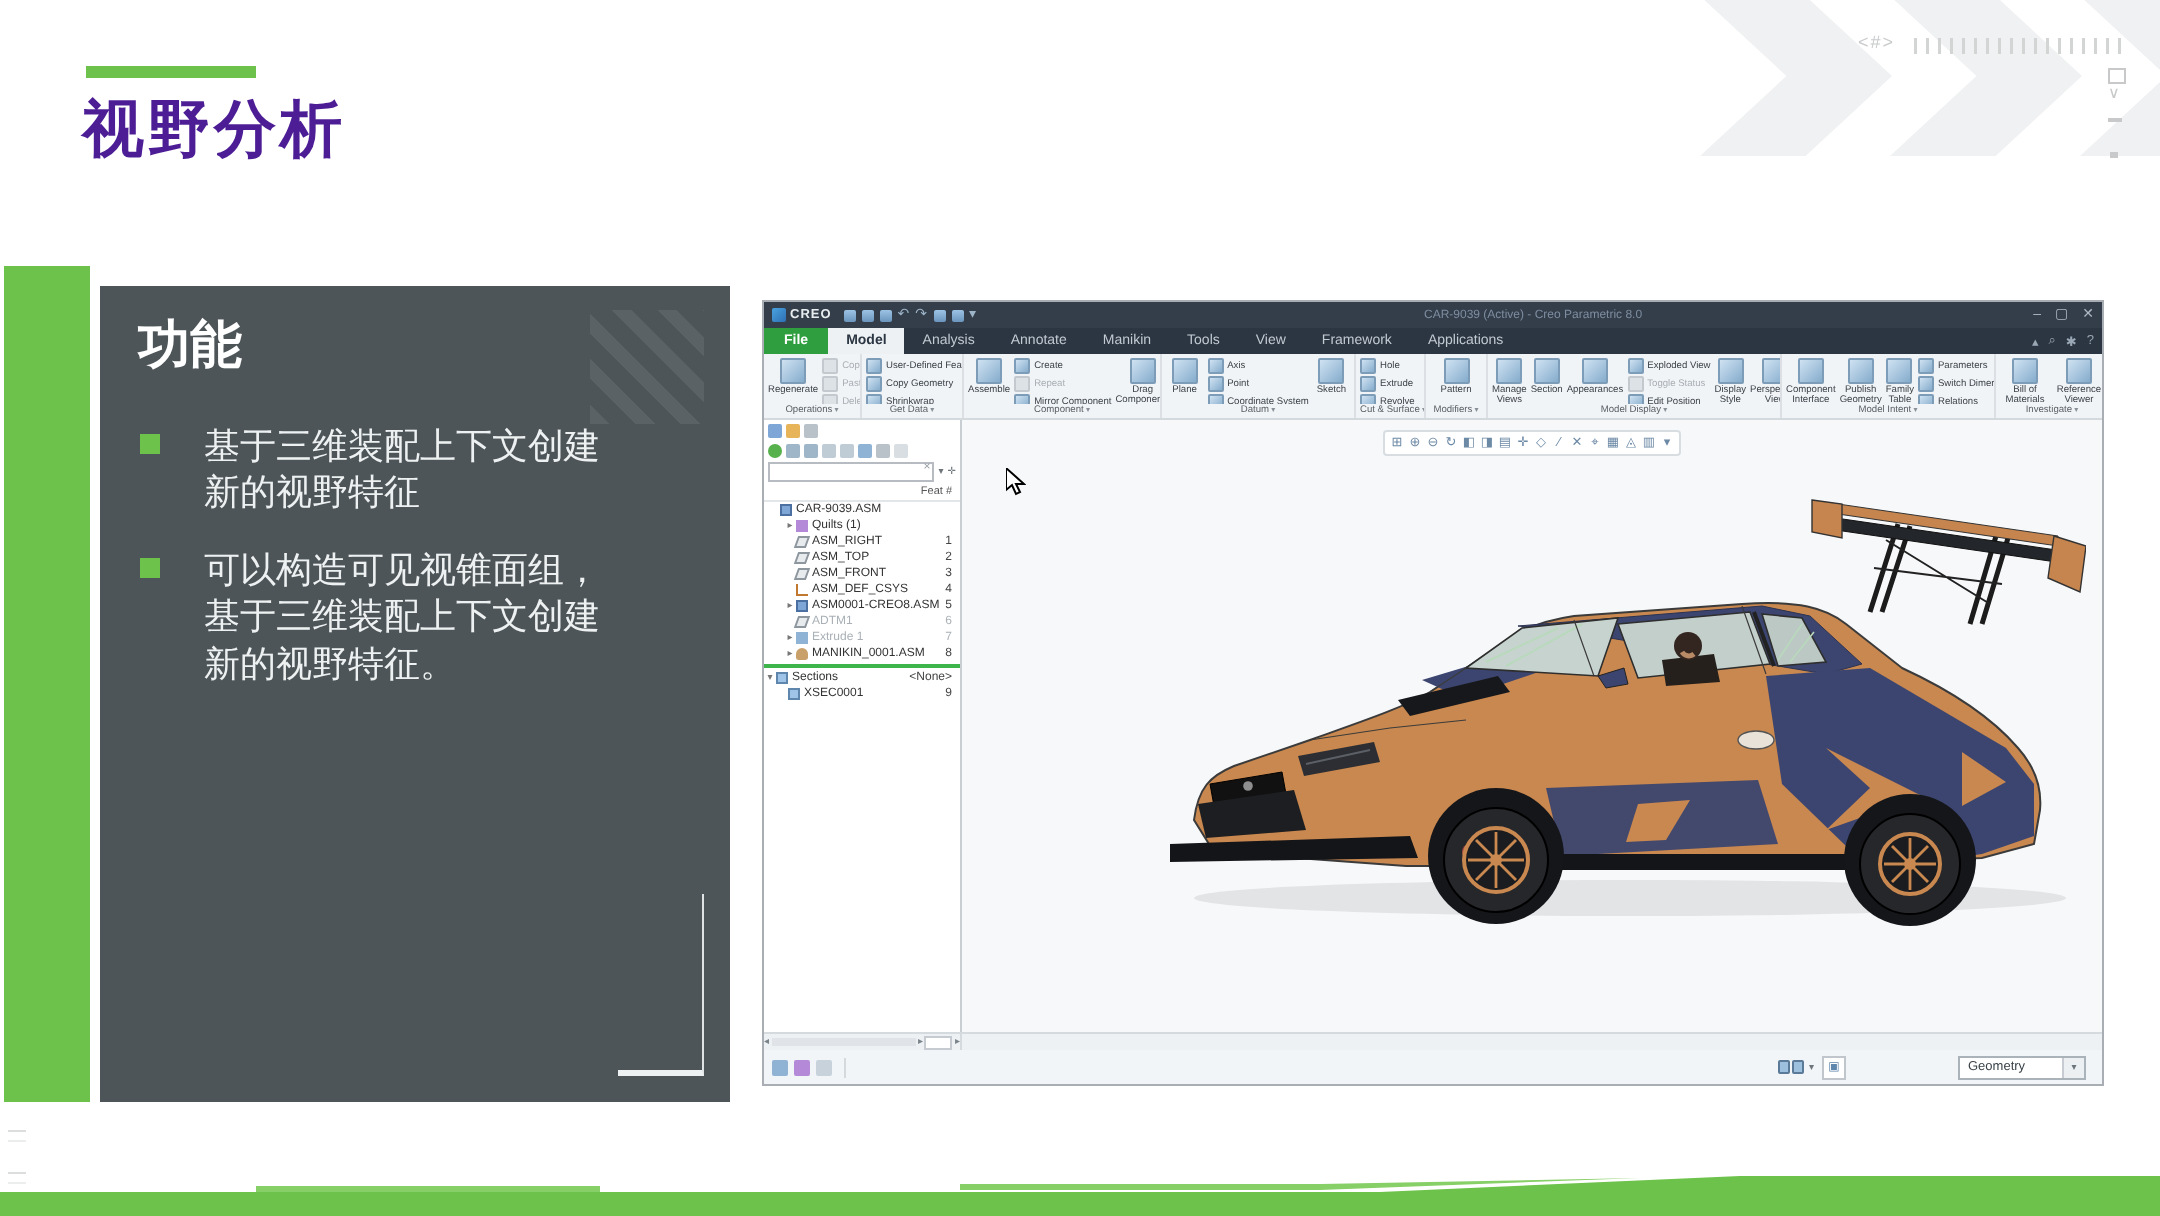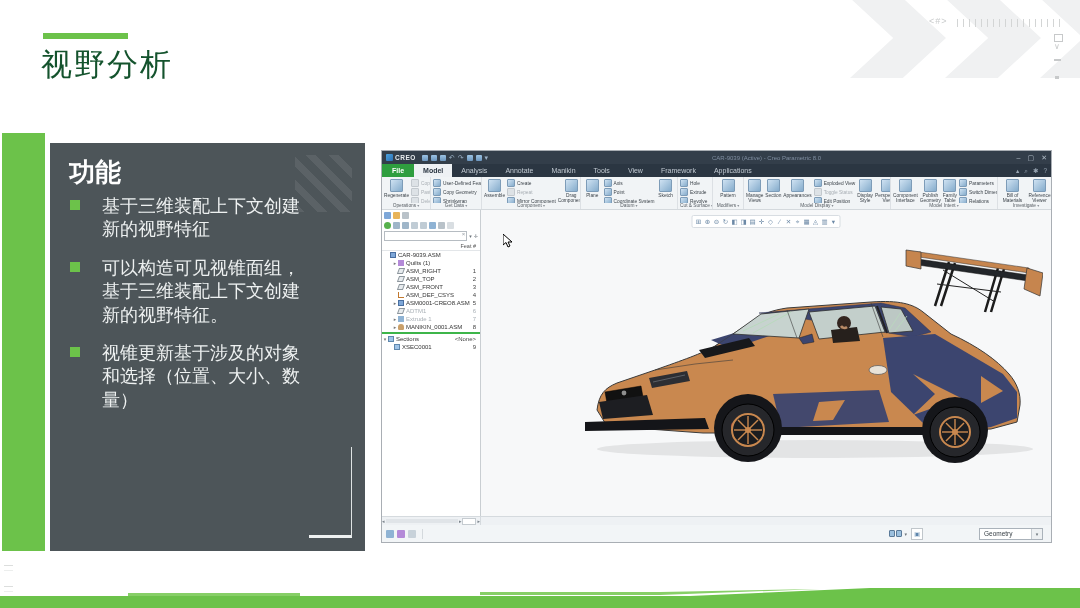--- a/index.html
+++ b/index.html
@@ -1,38 +1,38 @@
 <!DOCTYPE html>
 <html><head>
 <meta charset="utf-8">
 <style>
   html,body{margin:0;padding:0;}
   body{width:1080px;height:608px;position:relative;background:#fff;overflow:hidden;
        font-family:"Liberation Sans","DejaVu Sans",sans-serif;}
   
   #title-underline{position:absolute;left:43px;top:33px;width:85px;height:6px;background:#6cc24a;}
-  #page-title{position:absolute;left:41px;top:44px;margin:0;font-size:31px;font-weight:normal;
-              color:#14532d;letter-spacing:2px;}
+  #page-title{position:absolute;left:41px;top:44px;margin:0;font-size:31px;font-weight:bold;
+              color:#4c1d95;letter-spacing:2px;}
   #chevrons{position:absolute;right:0;top:-2px;width:230px;height:80px;overflow:hidden;}
   .chev{position:absolute;top:0;width:96px;height:80px;background:#f0f1f2;
         clip-path:polygon(0 0,55% 0,100% 50%,55% 100%,0 100%,45% 50%);}
   #pagenum{position:absolute;left:929px;top:16px;font-size:9px;color:#c9cbcc;letter-spacing:1px;}
   #ticks{position:absolute;left:957px;top:19px;width:104px;height:8px;
          background:repeating-linear-gradient(90deg,#d3d5d5 0 1.5px,transparent 1.5px 6px);}
   #margin-widgets{position:absolute;left:1051px;top:32px;width:16px;height:56px;}
   #margin-widgets .mw-square{position:absolute;left:3px;top:2px;width:7px;height:6px;border:1px solid #c7c9ca;}
   #margin-widgets .mw-chev{position:absolute;left:3px;top:10px;font-size:8px;color:#c7c9ca;}
   #margin-widgets .mw-dash{position:absolute;left:3px;top:27px;width:7px;height:2px;background:#c7c9ca;}
   #margin-widgets .mw-dot{position:absolute;left:4px;top:44px;width:4px;height:3px;background:#c7c9ca;}
   #left-accent{position:absolute;left:2px;top:133px;width:43px;height:418px;background:#6cc24a;}
   #panel{position:absolute;left:50px;top:143px;width:315px;height:408px;background:#4d5559;box-sizing:border-box;}
   #panel .hatch{position:absolute;right:13px;top:12px;width:57px;height:57px;
      background:repeating-linear-gradient(45deg,#5b6266 0 7px,#4d5559 7px 16px);}
   #panel h2{margin:0;position:absolute;left:19px;top:12px;font-size:26px;color:#fff;font-weight:bold;}
-  #bullets{list-style:none;margin:0;padding:0;position:absolute;left:19px;top:52px;width:280px;}
+  #bullets{list-style:none;margin:0;padding:0;position:absolute;left:19px;top:69px;width:280px;}
   #bullets li{position:relative;padding-left:33px;margin-bottom:15px;}
   #bullets .marker{position:absolute;left:1px;top:5px;width:10px;height:10px;background:#6cc24a;}
   #bullets .btext{display:block;width:203px;font-size:18px;line-height:1.3;color:#eef1f1;}
   #panel .bracket{position:absolute;right:13px;bottom:13px;width:42px;height:88px;
      border-right:1px solid #dfe3e3;border-bottom:3px solid #eef1f1;}
   
   #footer{position:absolute;left:0;top:585px;width:1080px;height:23px;}
   #pagemarks .pm{position:absolute;left:4px;width:9px;height:4px;
      border-top:1.5px solid #dcdedd;border-bottom:1.5px solid #eceeed;}
   
@@ -143,24 +143,20 @@
   <h2>功能</h2>
   <ul id="bullets">
       <li>
         <span class="marker"></span>
         <span class="btext">基于三维装配上下文创建新的视野特征</span>
       </li>
       <li>
         <span class="marker"></span>
         <span class="btext">可以构造可见视锥面组，基于三维装配上下文创建新的视野特征。</span>
       </li>
-      <li>
-        <span class="marker"></span>
-        <span class="btext">视锥更新基于涉及的对象和选择（位置、大小、数量）</span>
-      </li>
     </ul>
   <div class="bracket"></div>
 </section>
 
 <div id="creo">
   <div class="tbar">
     <span class="logo-ico"></span>
     <span class="logo">CREO</span>
     <span class="qa" id="qa">
         <span class="qbox"></span>

